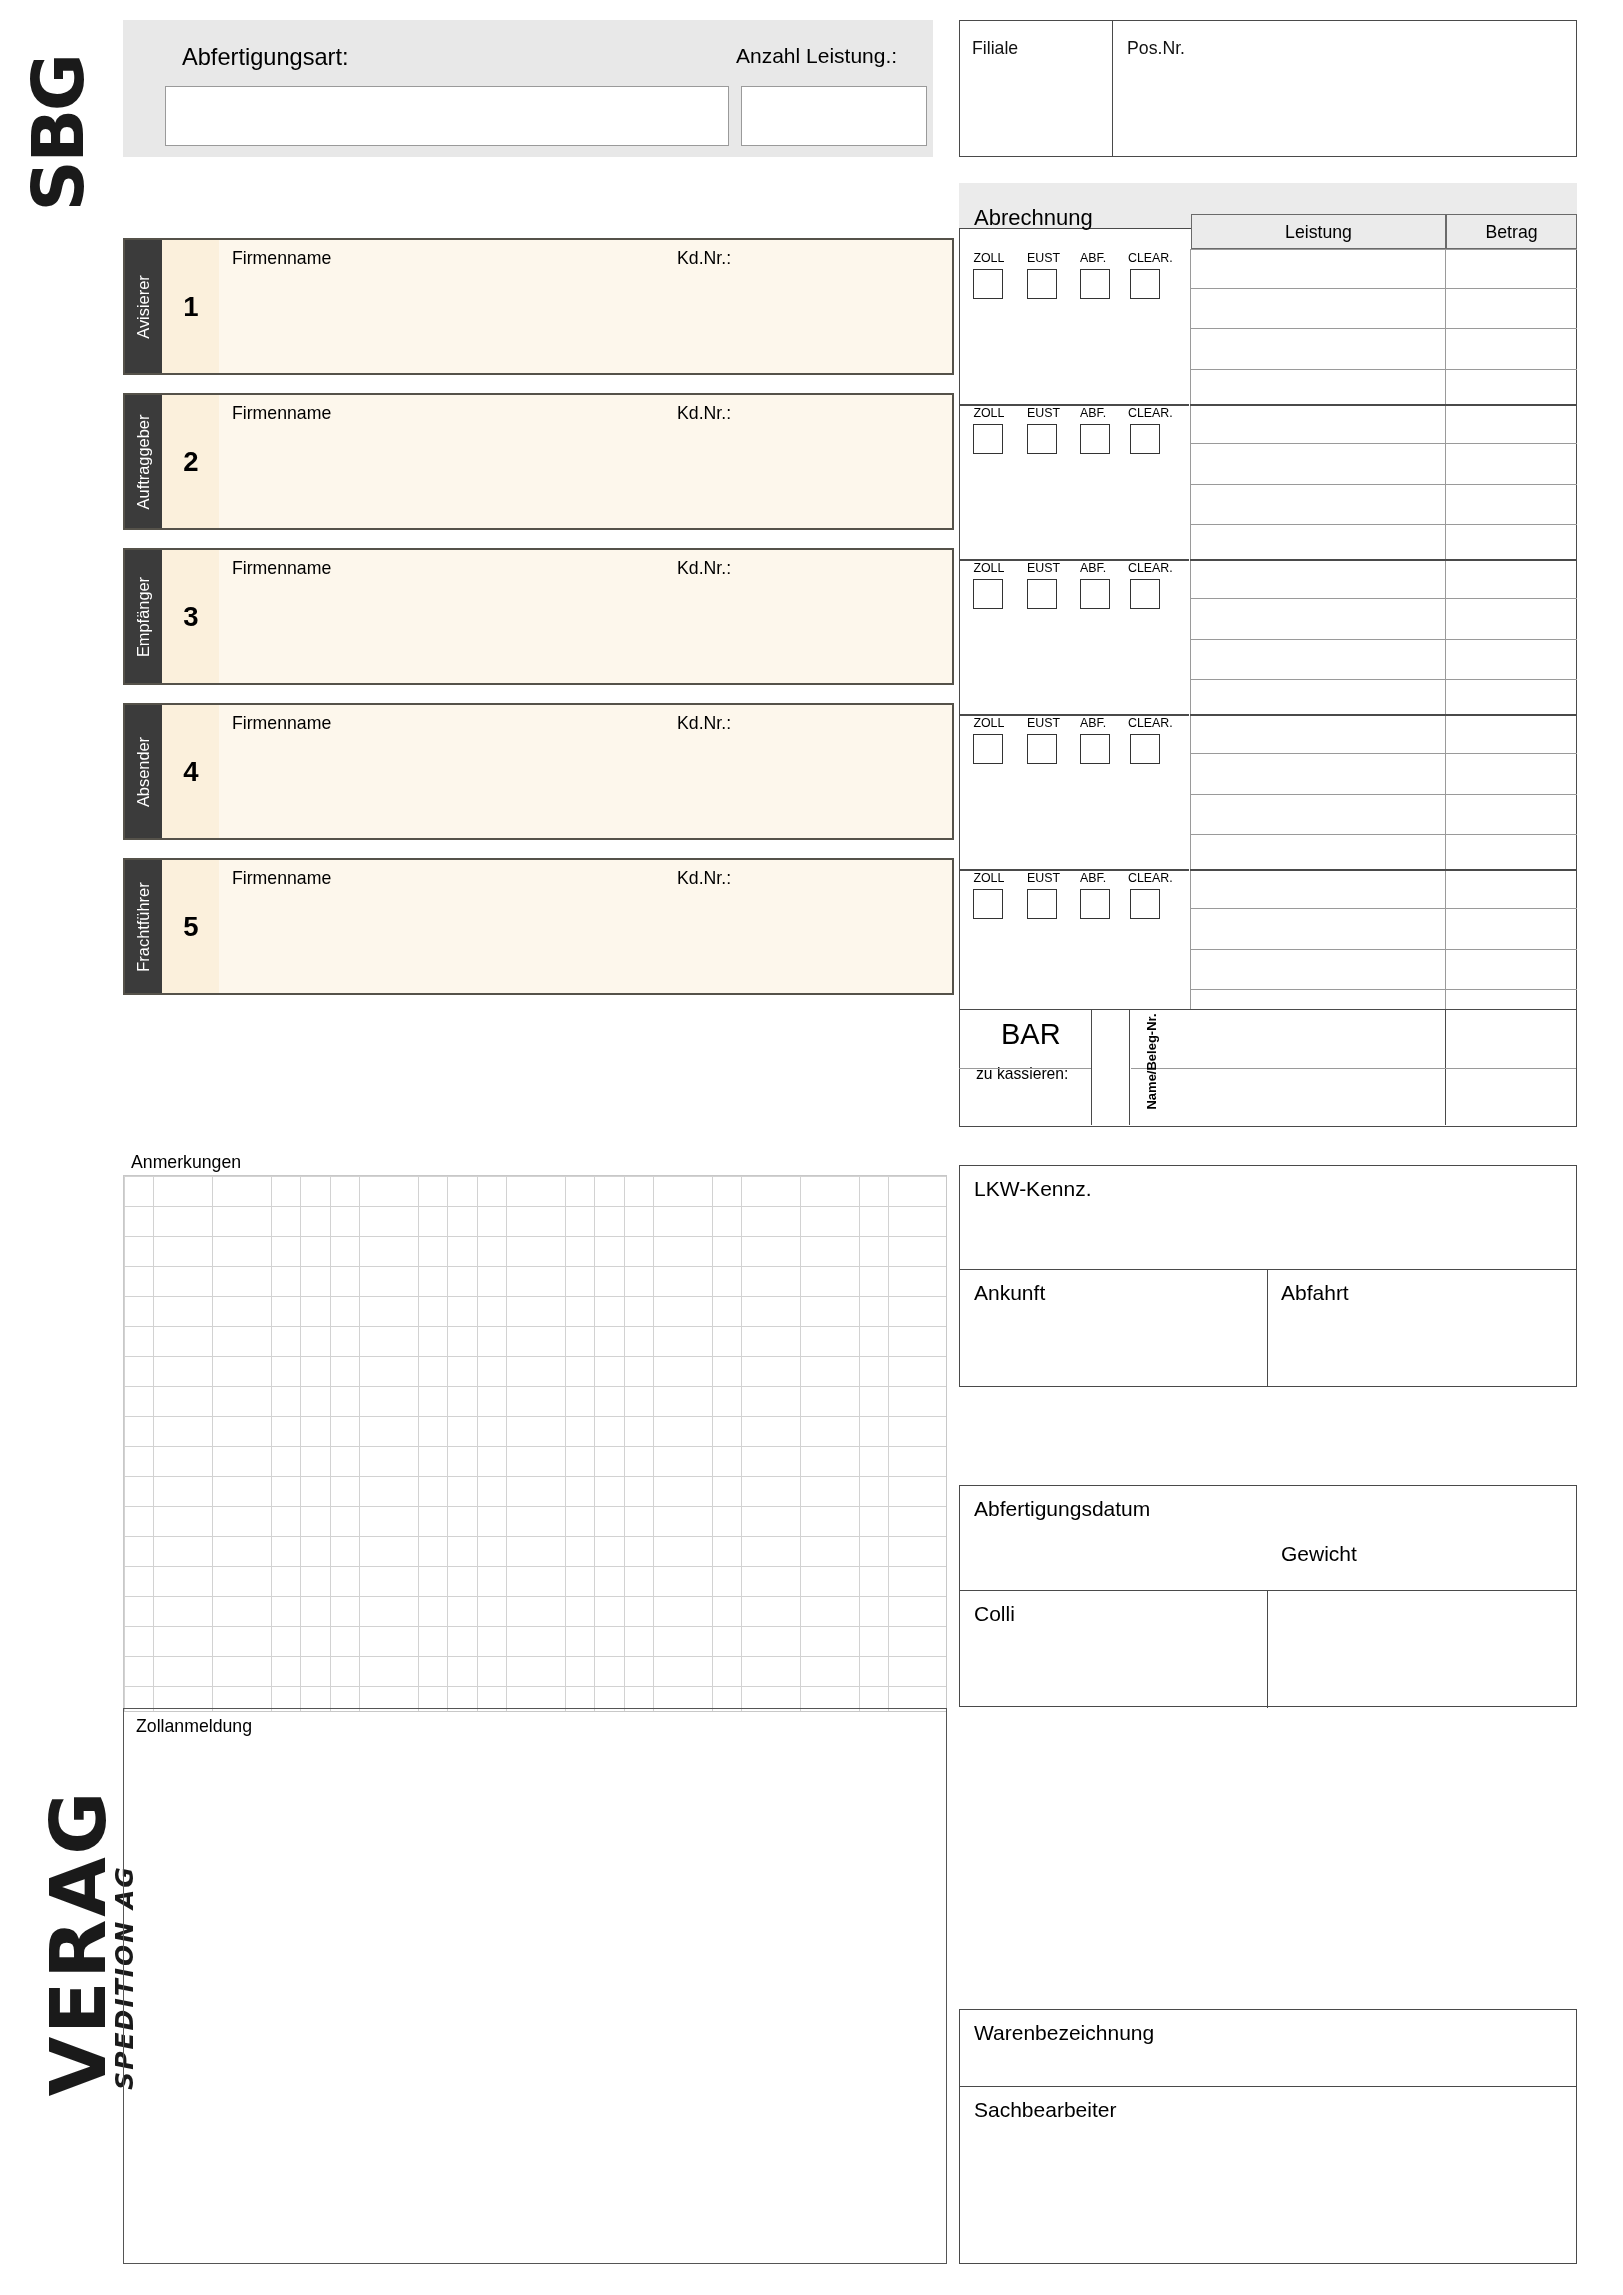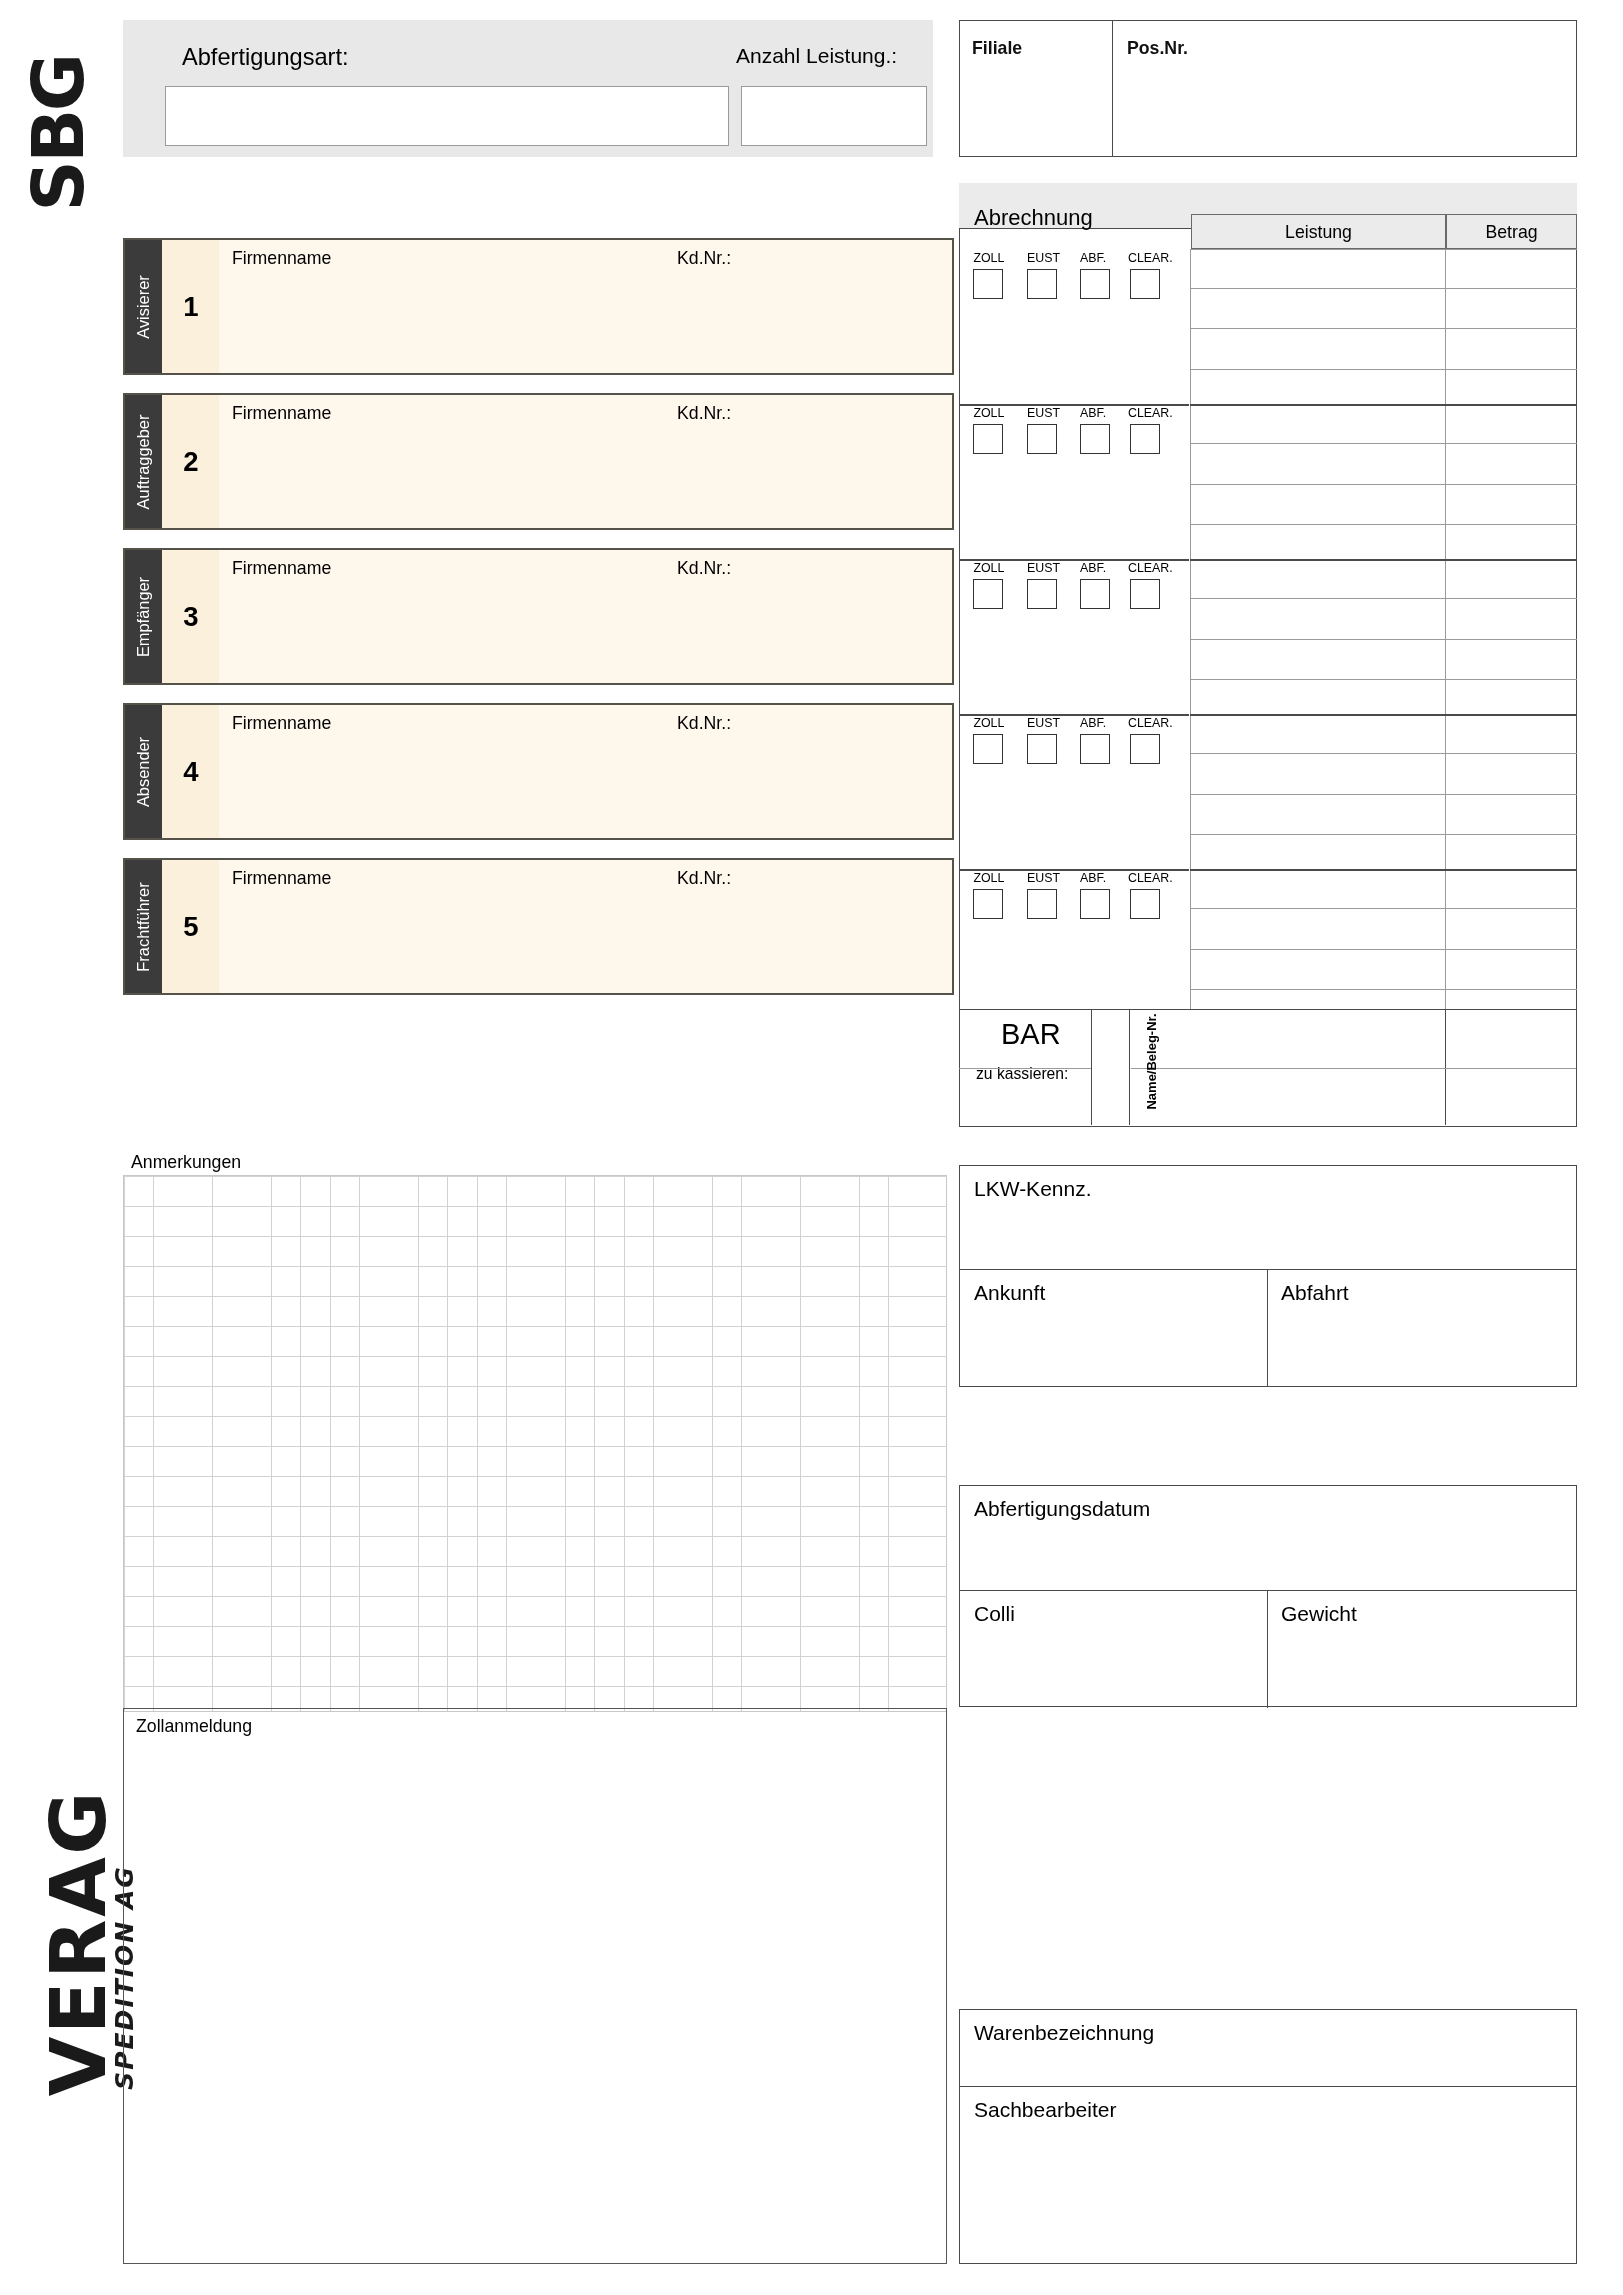--- a/index.html
+++ b/index.html
@@ -80,21 +80,20 @@
     position: absolute;
     box-sizing: border-box;
     border: 1.3px solid #4a4a4a;
     background: #ffffff;
   }
   .lbl {
     position: absolute;
     font-size: 17.7px;
     color: #111;
     white-space: nowrap;
-    font-weight: bold;
   }
 
   
   .abf-band {
     position: absolute;
     left: 123px;
     top: 19.6px;
     width: 810px;
     height: 137px;
     background: #e8e8e8;
@@ -545,21 +544,21 @@
   <div class="rb-lbl" style="left:1281px; top:1281px;">Abfahrt</div>
   <div style="position:absolute; left:962px; top:1306px; width:302px; height:79px;"></div>
   <div style="position:absolute; left:1271px; top:1306px; width:304px; height:79px;"></div>
 
   <div class="rb" style="left:959px; top:1485px; width:618px; height:222px;"></div>
   <div class="rb-lbl" style="left:974px; top:1497px;">Abfertigungsdatum</div>
   <div style="position:absolute; left:962px; top:1521px; width:614px; height:65px;"></div>
   <div class="gridline" style="left:959px; top:1590px; width:618px; height:1.3px; background:#4a4a4a;"></div>
   <div class="gridline" style="left:1267px; top:1590px; width:1.3px; height:118px; background:#4a4a4a;"></div>
   <div class="rb-lbl" style="left:974px; top:1602px;">Colli</div>
-  <div class="rb-lbl" style="left:1281px; top:1602px;">Gewicht</div>
+  <div class="rb-lbl" style="left:1281px; top:1542px;">Gewicht</div>
   <div style="position:absolute; left:962px; top:1627px; width:302px; height:79px;"></div>
   <div style="position:absolute; left:1271px; top:1627px; width:304px; height:79px;"></div>
 
   <div class="rb" style="left:959px; top:2009px; width:618px; height:255px;"></div>
   <div class="rb-lbl" style="left:974px; top:2021px;">Warenbezeichnung</div>
   <div style="position:absolute; left:962px; top:2044px; width:614px; height:39px;"></div>
   <div class="gridline" style="left:959px; top:2086px; width:618px; height:1.3px; background:#4a4a4a;"></div>
   <div class="rb-lbl" style="left:974px; top:2098px;">Sachbearbeiter</div>
   <div style="position:absolute; left:962px; top:2123px; width:614px; height:140px;"></div>
 

